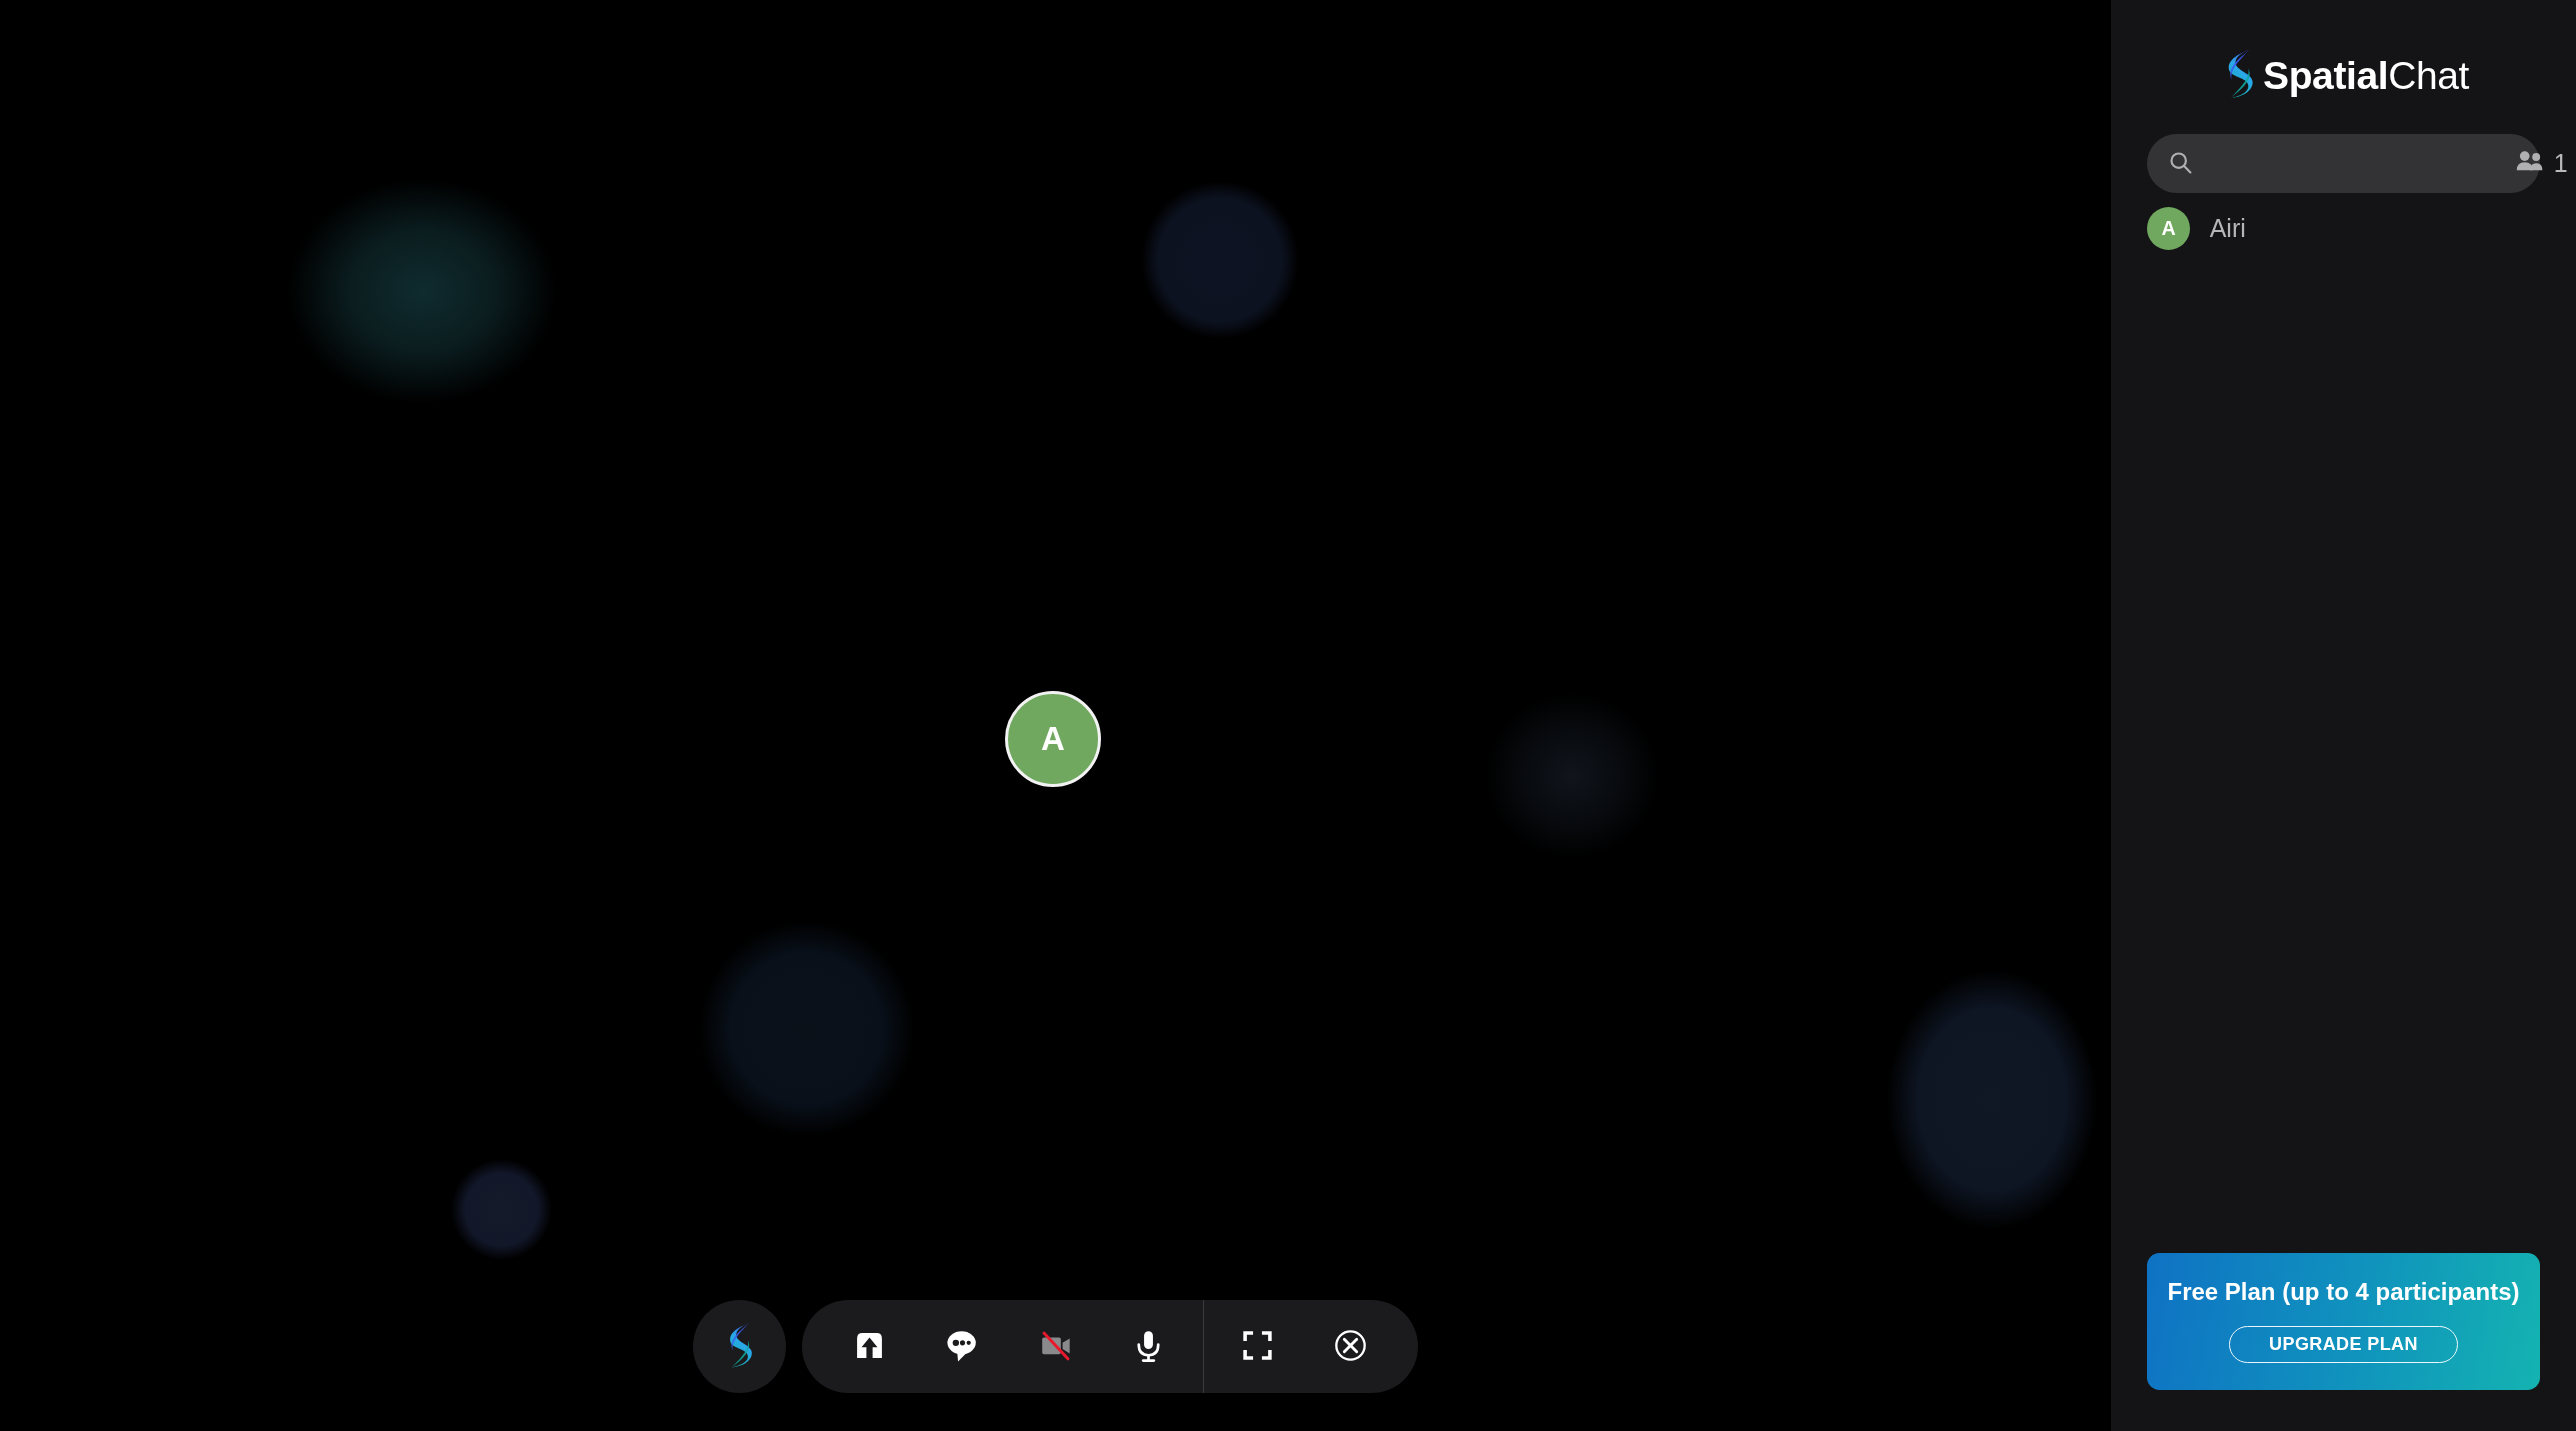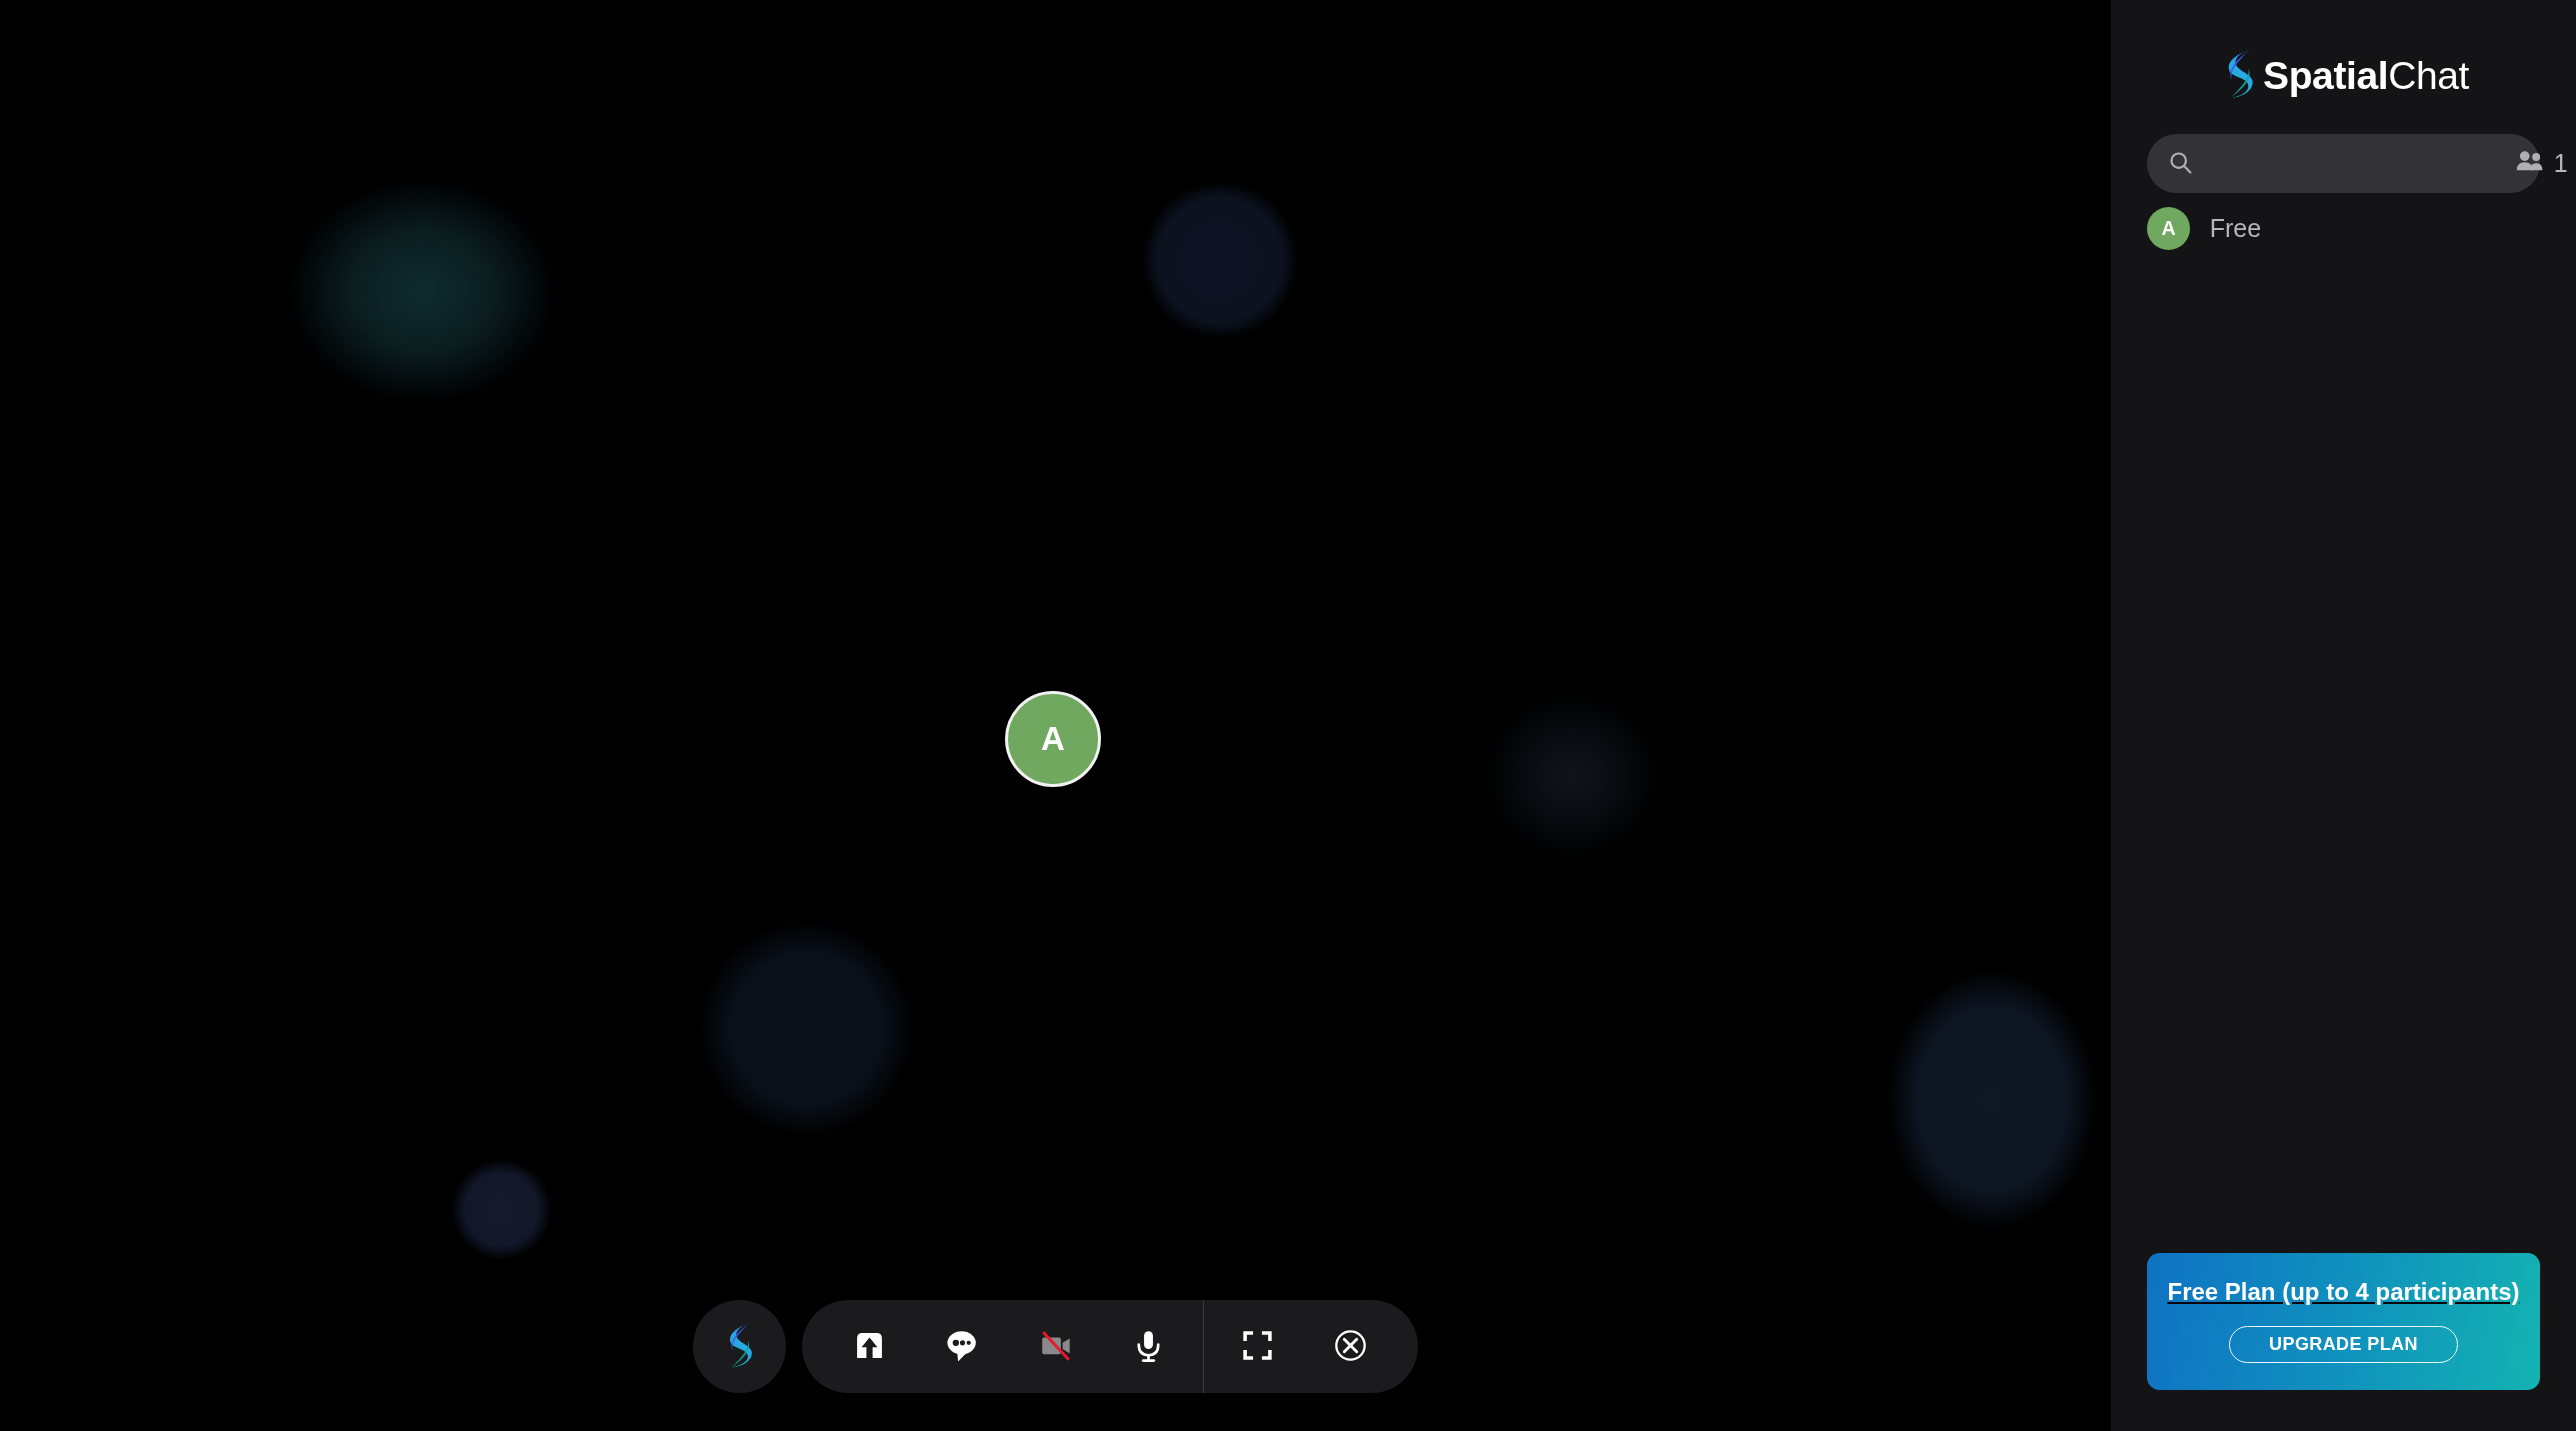--- a/index.html
+++ b/index.html
@@ -130,21 +130,20 @@
     font-size:19.7px; font-weight:700;
   }
   .person-name { color:#b6b6b8; font-size:25px; }
 
   
   .upgrade {
     margin:0 36px 41px 36px; border-radius:12.5px;
     background:linear-gradient(100deg, #0f72c4 0%, #1094bd 55%, #14b3b1 100%);
     padding:25px 18px 27px 18px; text-align:center;
     cursor:pointer;
-    text-decoration:underline;
   }
   .upgrade-title { color:#fff; font-size:24px; font-weight:700; margin-bottom:19.7px; }
   .upgrade-btn {
     display:inline-block; border:1.8px solid rgba(255,255,255,.92);
     border-radius:25px; padding:7px 39px;
     color:#fff; font-size:18px; font-weight:600; letter-spacing:0.4px;
     cursor:pointer; background:transparent;
     font-family:"Liberation Sans", sans-serif;
   }
 </style>
@@ -301,21 +300,21 @@
         </div>
       </div>
     </div>
 
 
     <div class="people-list">
       <div class="person-row">
         <div class="person-avatar">
           <span>A</span>
         </div>
-        <div class="person-name">Free</div>
+        <div class="person-name">Airi</div>
       </div>
     </div>
 
     <div class="upgrade">
       <div class="upgrade-title">Free Plan (up to 4 participants)</div>
       <button class="upgrade-btn">UPGRADE PLAN</button>
     </div>
 
   </div>
 </div>

